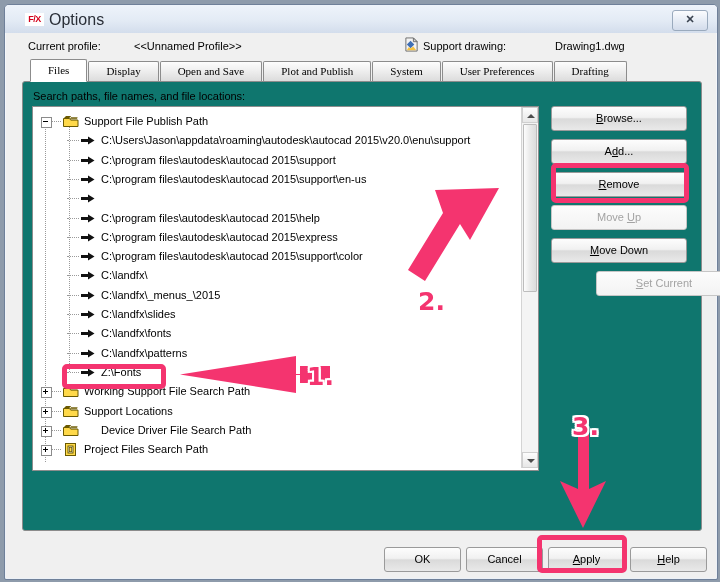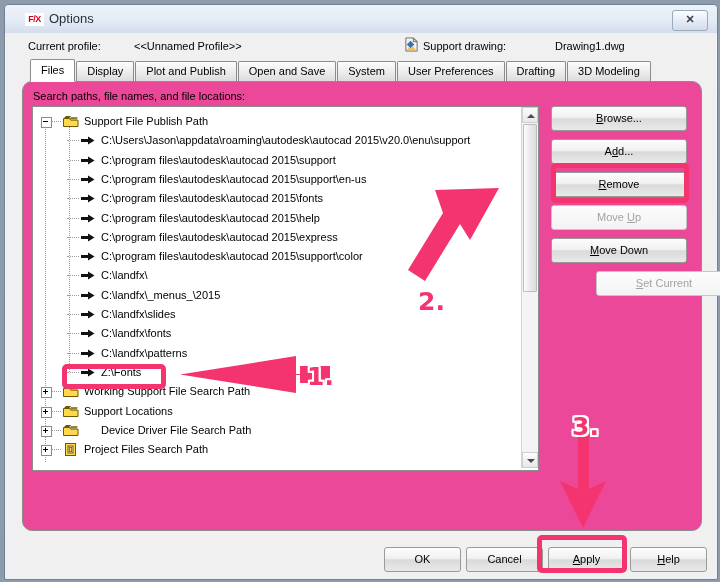--- a/index.html
+++ b/index.html
@@ -23,21 +23,21 @@
     position:absolute;left:0;top:0;width:712px;height:28px;
     border-radius:4px 4px 0 0;
     background:linear-gradient(to bottom,#eef3fa 0%,#e3ebf5 55%,#d3ddec 100%);
   }
   .fxlogo{
     position:absolute;left:20px;top:8px;width:19px;height:13px;
     background:#ffffff;color:#d4001a;font-weight:bold;font-size:9px;
     line-height:13px;text-align:center;letter-spacing:-0.5px;
   }
   .title{
-    position:absolute;left:44px;top:6px;font-size:13px;color:#2a2f38;
+    position:absolute;left:44px;top:6px;font-size:16px;color:#2a2f38;
   }
   .closebtn{
     position:absolute;right:9px;top:5px;width:34px;height:19px;
     border:1px solid #9aaabd;border-radius:3px;
     background:linear-gradient(to bottom,#fbfcfe 0%,#e6ecf5 50%,#d3dceb 100%);
     text-align:center;line-height:17px;font-size:11px;color:#3a4350;font-weight:bold;
   }
 
   
   .client{
@@ -49,33 +49,33 @@
   #cur-profile-label{left:22px;top:7px;}
   #cur-profile-value{left:128px;top:7px;}
   #cur-drawing-label{left:417px;top:7px;}
   #cur-drawing-value{left:549px;top:7px;}
   .dwgicon{position:absolute;left:398px;top:4px;width:15px;height:15px;}
 
   
   .tabstrip{position:absolute;left:24px;top:28px;height:21px;}
   .tab{
     position:relative;float:left;height:19px;line-height:19px;
-    padding:0 10px;margin-right:1px;
+    padding:0 17px;margin-right:1px;
     border:1px solid #8c8c8c;border-bottom:none;
     background:linear-gradient(to bottom,#fdfdfd 0%,#efefef 45%,#dcdcdc 100%);
-    font-size:11px;color:#000;border-radius:2px 2px 0 0;white-space:nowrap;
+    font-size:11px;color:#000;border-radius:2px 2px 0 0;white-space:nowrap;font-family:Liberation Serif, serif;
   }
   .tab.active{
     height:21px;line-height:20px;margin-top:-2px;
     background:#fff;border-bottom:1px solid #fff;z-index:3;
     font-weight:normal;
   }
   .tabpanel{
     position:absolute;left:16px;top:48px;width:678px;height:448px;
-    background:#ec4899;border:1px solid #8c8c8c;border-radius:10px;
+    background:#0f766e;border:1px solid #8c8c8c;border-radius:3px;
   }
 
   
   .fieldlabel{position:absolute;left:10px;top:8px;font-size:11px;}
   .treebox{
     position:absolute;left:9px;top:24px;width:505px;height:363px;
     background:#fff;border:1px solid #8d8d8d;overflow:hidden;
   }
   .row{position:absolute;left:0;height:19px;line-height:19px;white-space:nowrap;font-size:11px;}
   .row .txt{position:absolute;top:0;}
@@ -167,22 +167,22 @@
           <path d="M3 8l4-4 4 4-4 4z" fill="#3f6fb5"></path>
           <path d="M3 14h10l-3-4-3 2-2-1z" fill="#f5c243"></path>
         </svg>
         <div class="lbl" id="cur-drawing-label">Support drawing:</div>
         <div class="lbl" id="cur-drawing-value">Drawing1.dwg</div>
       </div>
 
       <div class="tabstrip" id="tabstrip">
           <div class="tab active">Files</div>
           <div class="tab">Display</div>
+          <div class="tab">Open and Save</div>
           <div class="tab">Plot and Publish</div>
-          <div class="tab">Open and Save</div>
           <div class="tab">System</div>
           <div class="tab">User Preferences</div>
           <div class="tab">Drafting</div>
           <div class="tab">3D Modeling</div>
           <div class="tab">Selection</div>
           <div class="tab">Profiles</div>
         </div>
 
       <div class="tabpanel">
         <div class="fieldlabel">Search paths, file names, and file locations:</div>
@@ -230,21 +230,20 @@
                 </span>
                 <span class="txt" style="left:68px">C:\program files\autodesk\autocad 2015\support\en-us</span>
               </div>
               <div class="row" style="top: 82.2px; width: 488px;">
                 <span class="dash" style="left:34px;top:9px;width:12px"></span>
                 <span style="position:absolute;left:48px;top:4px;display:block">
                   <svg class="arrowicon" viewBox="0 0 14 11">
                     <path d="M0 4h7V1.5L13.5 5.5 7 9.5V7H0z" fill="#111"></path>
                   </svg>
                 </span>
-                <span class="txt" style="left:68px">C:\program files\autodesk\autocad 2015\fonts</span>
               </div>
               <div class="row" style="top: 101.5px; width: 488px;">
                 <span class="dash" style="left:34px;top:9px;width:12px"></span>
                 <span style="position:absolute;left:48px;top:4px;display:block">
                   <svg class="arrowicon" viewBox="0 0 14 11">
                     <path d="M0 4h7V1.5L13.5 5.5 7 9.5V7H0z" fill="#111"></path>
                   </svg>
                 </span>
                 <span class="txt" style="left:68px">C:\program files\autodesk\autocad 2015\help</span>
               </div>

